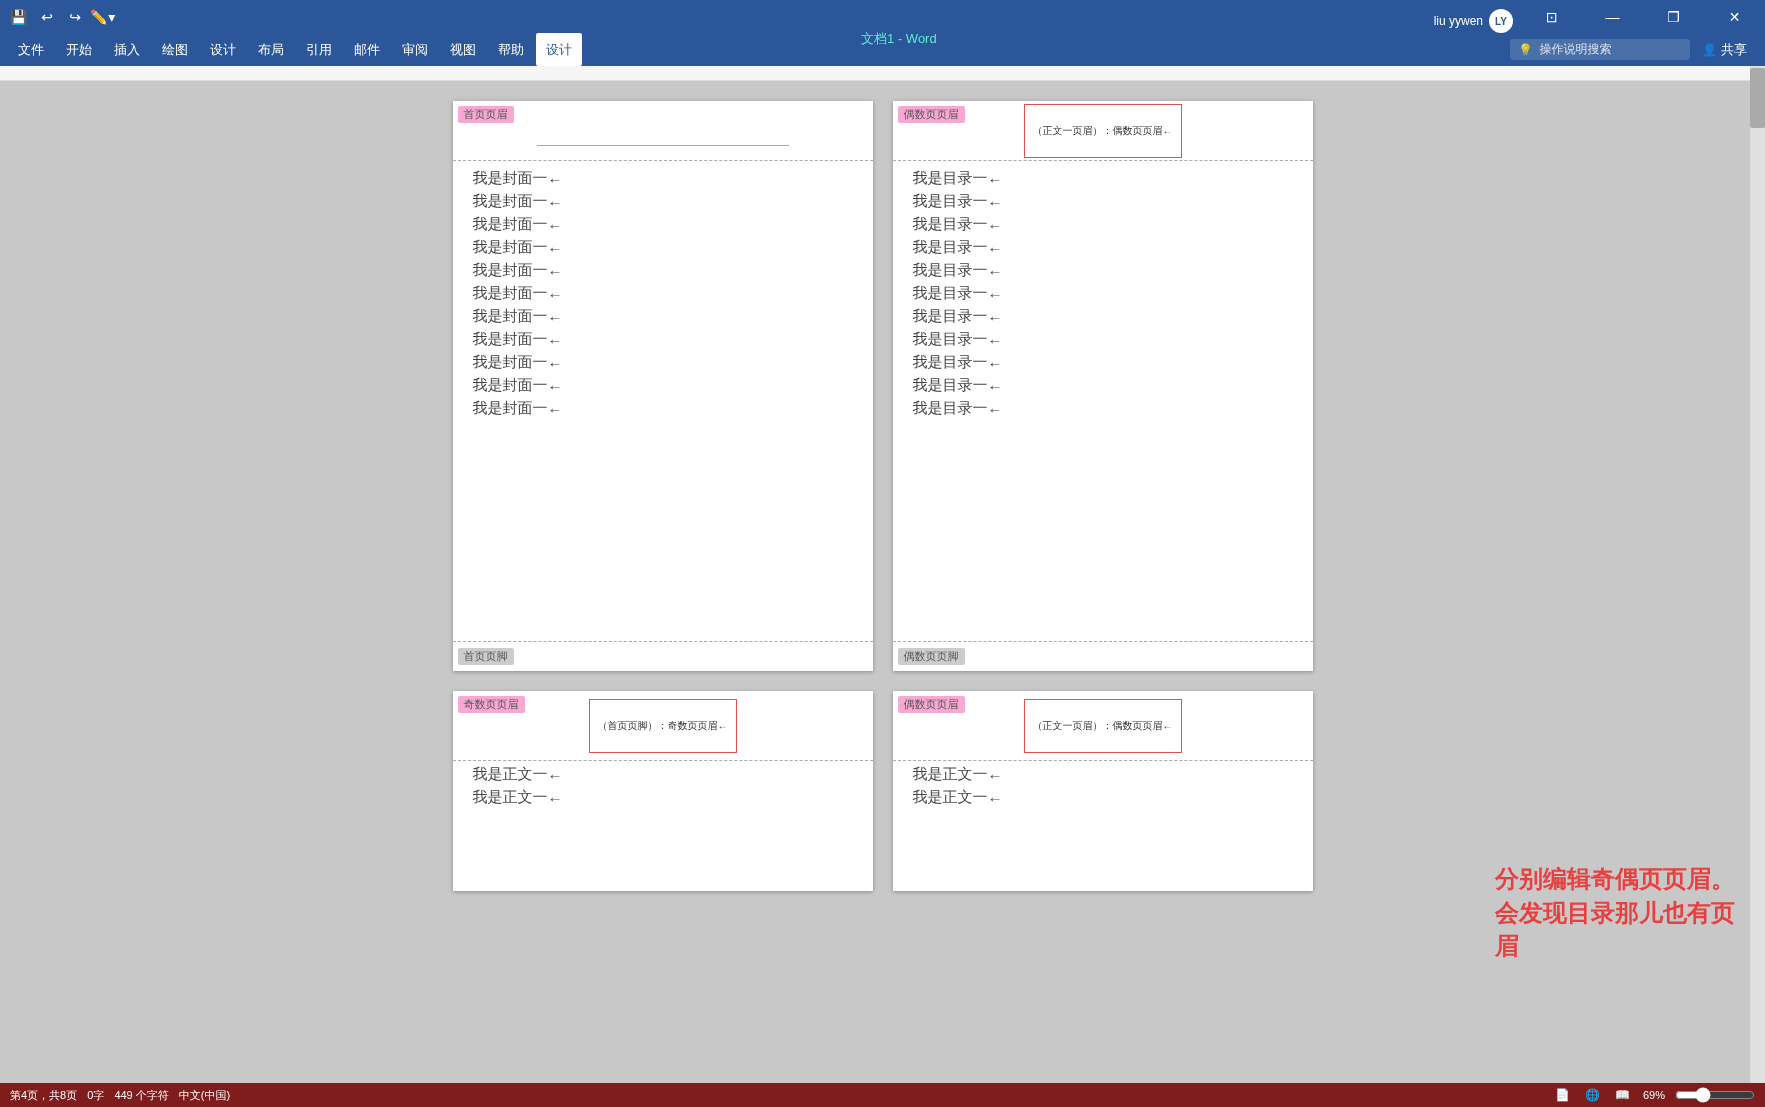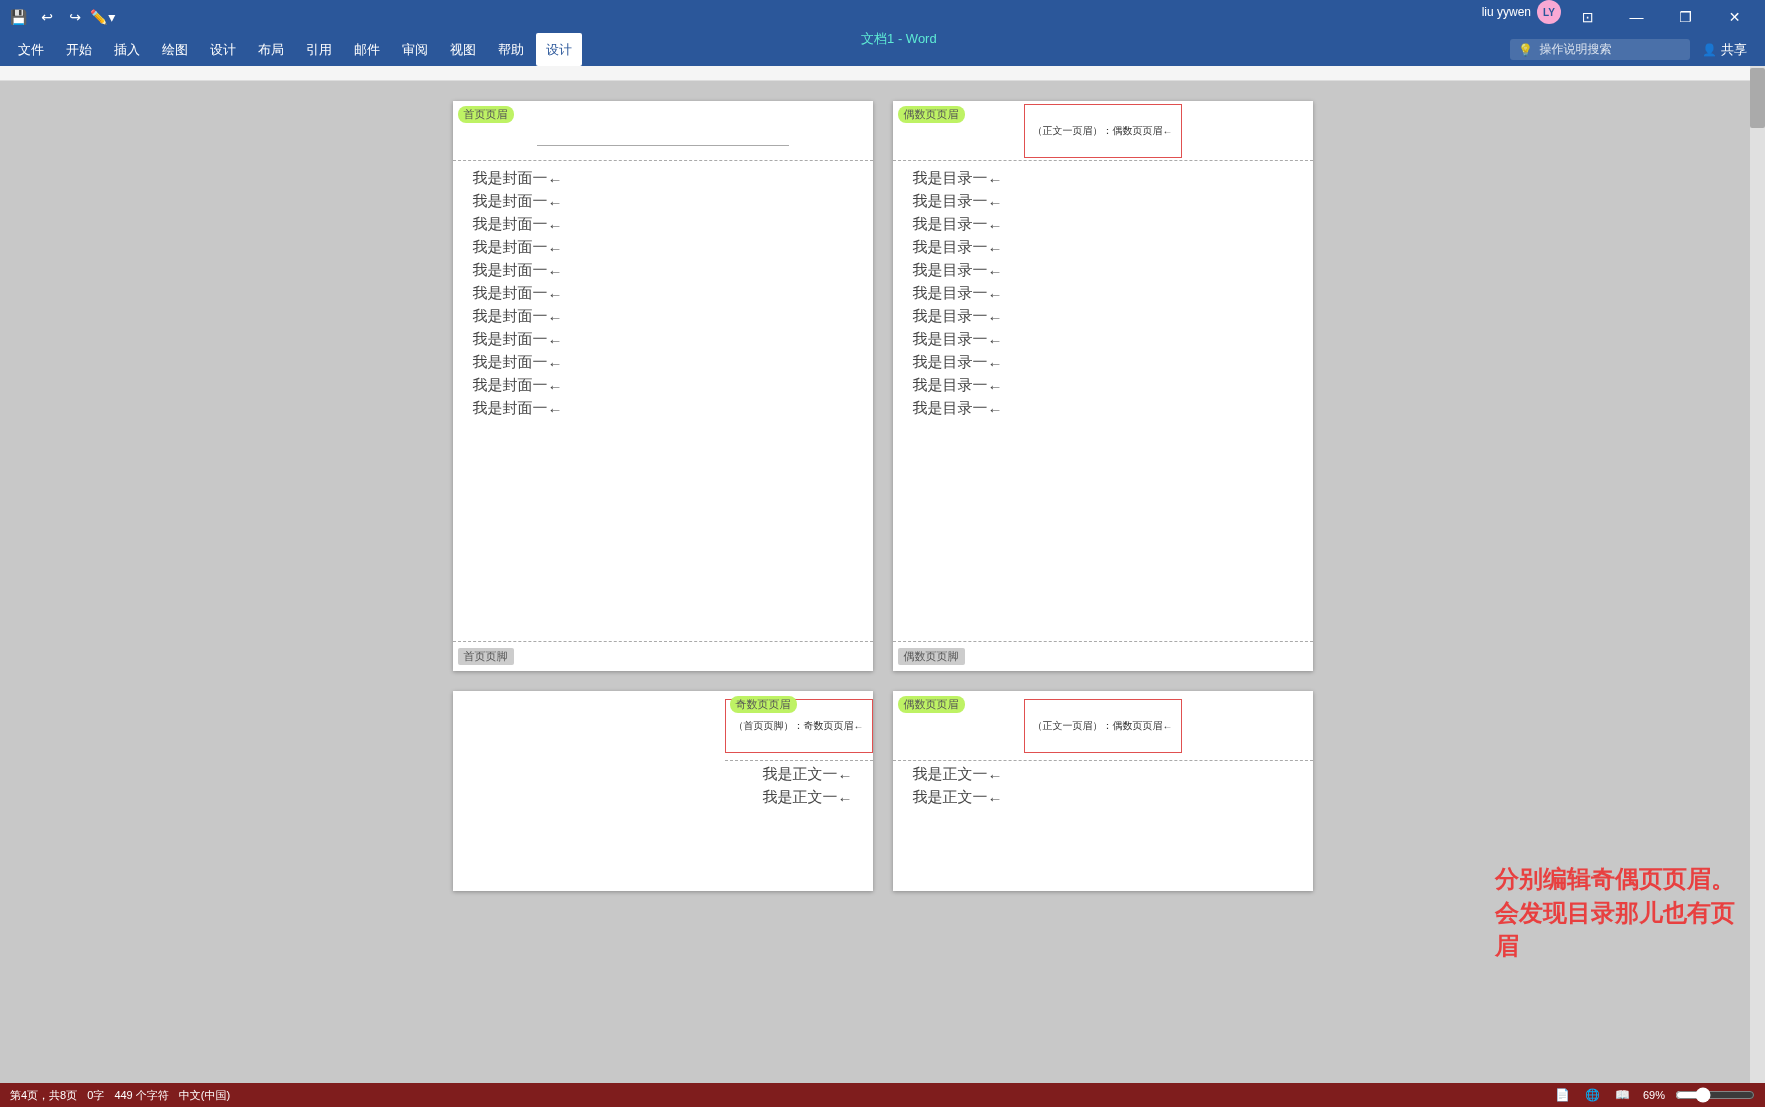--- a/index.html
+++ b/index.html
@@ -27,22 +27,22 @@
       transform: translateX(-50%);
       color: #5eead4;
       font-size: 13px;
       display: flex;
       align-items: flex-end;
       gap: 6px;
       flex-direction: column;
     }
     #title-bar-right {
       display: flex;
-      align-items: flex-start;
-      gap: 4px;
+      align-items: flex-end;
+      gap: 16px;
       padding-right: 8px;
     }
     .title-btn {
       width: 45px;
       height: 33px;
       display: flex;
       align-items: center;
       justify-content: center;
       cursor: pointer;
       font-size: 14px;
@@ -52,21 +52,21 @@
       display: flex;
       align-items: center;
       gap: 6px;
       font-size: 12px;
       color: white;
     }
     .user-avatar {
       width: 24px;
       height: 24px;
       border-radius: 50%;
-      background: #f9a8d4;
+      background: #ffffff;
       color: #2b579a;
       display: flex;
       align-items: center;
       justify-content: center;
       font-size: 10px;
       font-weight: bold;
     }
     .toolbar-icon {
       width: 22px; height: 22px;
       display: inline-flex; align-items: center; justify-content: center;
@@ -150,25 +150,25 @@
       display: flex;
       align-items: center;
       justify-content: center;
       position: relative;
       flex-shrink: 0;
     }
     .page-header-label {
       position: absolute;
       top: 5px;
       left: 5px;
-      background: #bef264;
+      background: #f9a8d4;
       color: #555;
       font-size: 11px;
       padding: 1px 6px;
-      border-radius: 8px;
+      border-radius: 2px;
     }
     .page-header-text {
       font-size: 10px;
       color: #333;
       background: white;
       border: 1.5px solid #e05050;
       padding: 19px 8px;
     }
 
     
@@ -419,21 +419,21 @@
       </div>
       <div class="page-footer">
         <span class="page-footer-label">偶数页页脚</span>
       </div>
     </div>
 
   </div>
 
   <div class="pages-row">
 
-    <div class="page" style="height:200px;align-items:flex-end;">
+    <div class="page" style="height:200px;">
       <div class="page-header" style="height:70px;">
         <span class="page-header-label">奇数页页眉</span>
         <span class="page-header-text">（首页页脚）：奇数页页眉←</span>
       </div>
       <div class="page-content" style="padding-top:4px;">
         <div class="page-line">
             <span class="line-text">我是正文一←</span>
           </div>
         <div class="page-line">
             <span class="line-text">我是正文一←</span>

